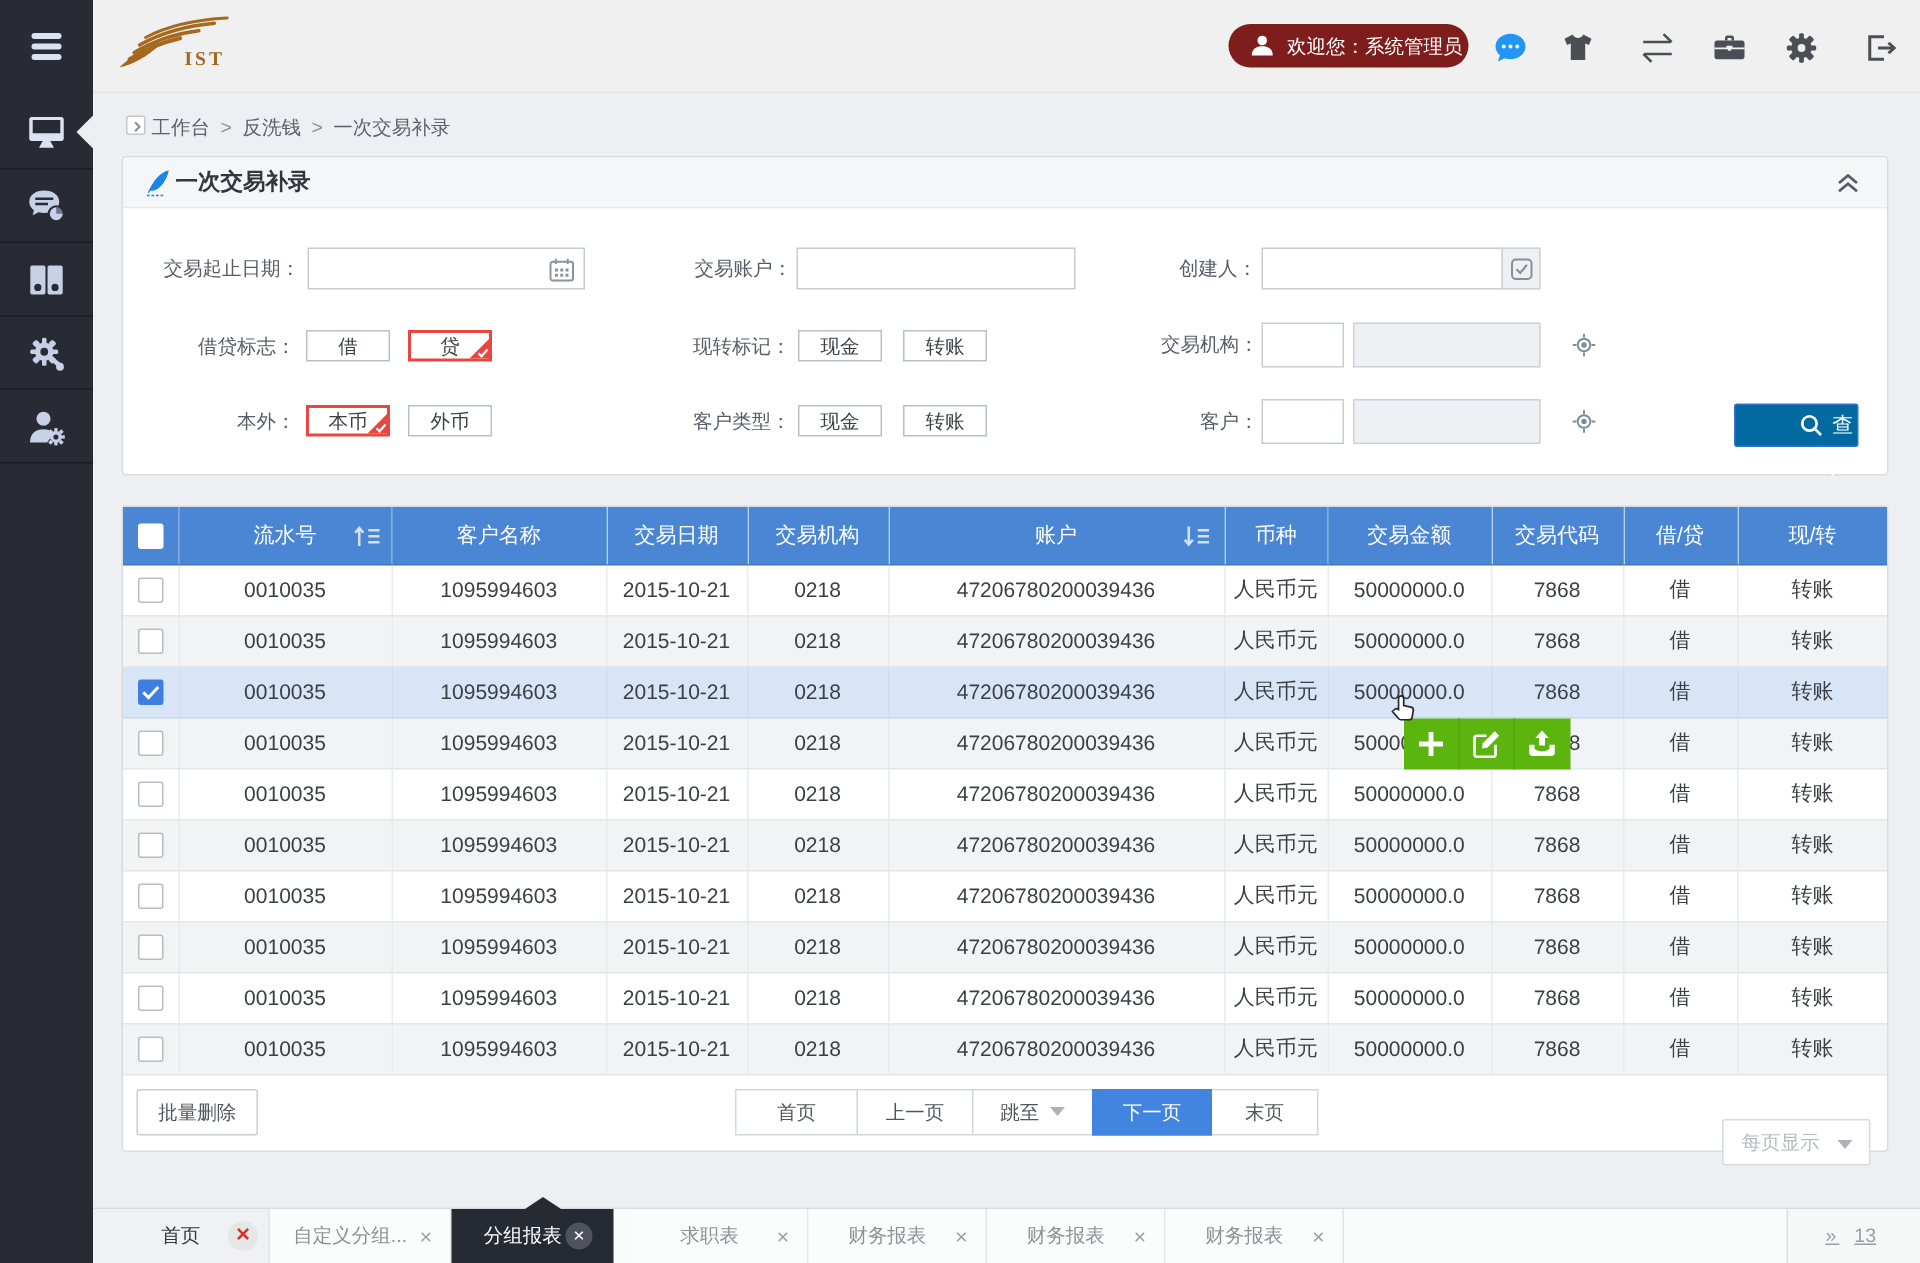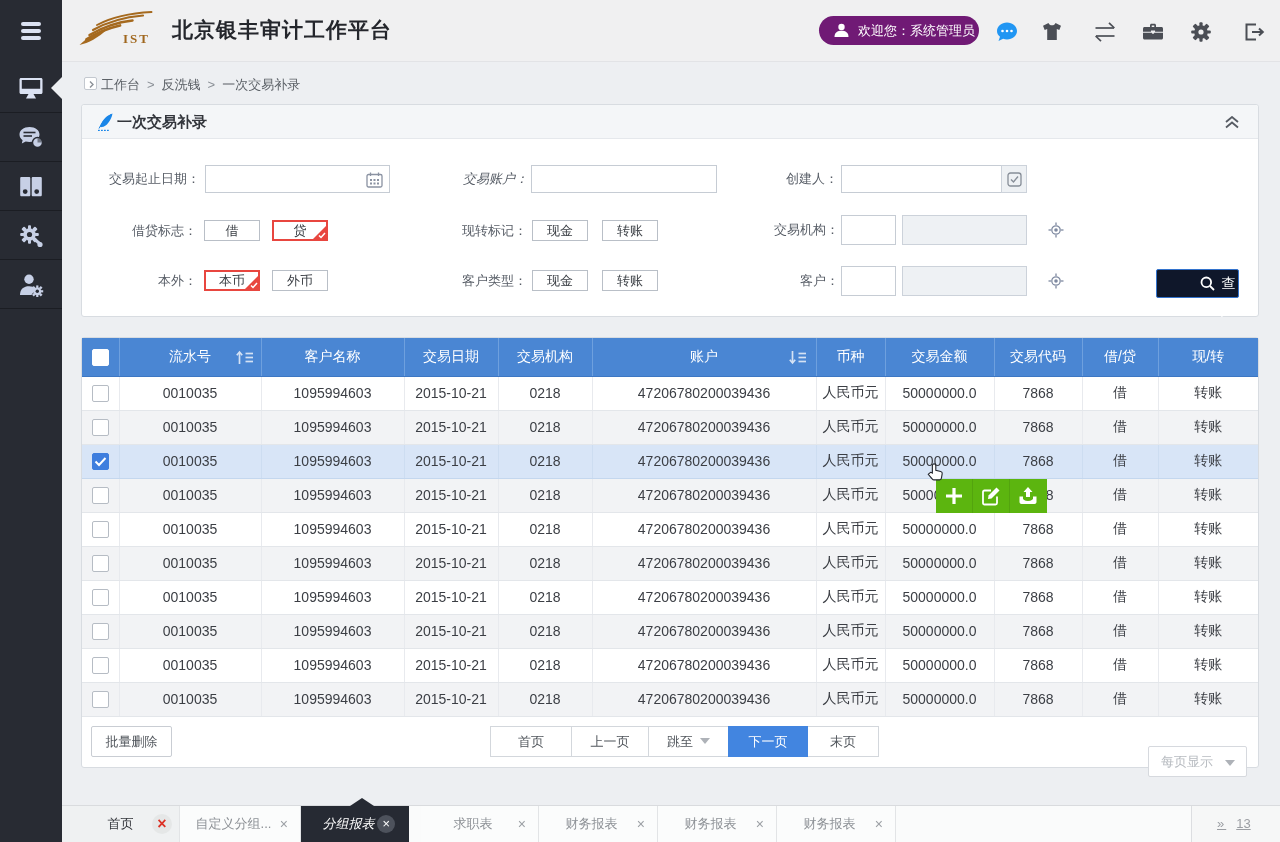--- a/index.html
+++ b/index.html
@@ -2,21 +2,21 @@
 <html><head>
 <meta charset="utf-8">
 <style>
 * { margin:0; padding:0; box-sizing:border-box; }
 html,body { width:1280px; height:842px; }
 body { position:relative; overflow:hidden; background:#edeff2; font-family:"Liberation Sans",sans-serif; }
 
 #topbar { position:absolute; left:62px; top:0; width:1218px; height:62px; background:#f0f0f1; border-bottom:1px solid #e2e3e6; }
 #logo { position:absolute; left:17px; top:10px; }
 #apptitle { position:absolute; left:110px; top:0; line-height:60px; font-size:21px; font-weight:bold; color:#24262c; letter-spacing:1px; }
-#pill { position:absolute; left:757px; top:16px; width:160px; height:29px; background:#701a75; border-radius:15px; color:#fff; font-size:13px; line-height:29px;text-align:center; }
+#pill { position:absolute; left:757px; top:16px; width:160px; height:29px; background:#7f1d1d; border-radius:15px; color:#fff; font-size:13px; line-height:29px;text-align:center; }
 #pill svg { position:absolute; left:14px; top:6px; }
 #pill span { position:absolute; left:39px; }
 .tico { position:absolute; top:20px; width:24px; height:24px; }
 
 #sidebar { position:absolute; left:0; top:0; width:62px; height:842px; background:#282b33; }
 #burger { position:absolute; left:0; top:0; width:62px; height:62px; }
 #burger i { position:absolute; left:21px; width:20px; height:4px; border-radius:2px; background:#dbe2f3; }
 .sitem { position:absolute; left:0; width:62px; height:48px; }
 .sitem svg { position:absolute; left:19px; top:13px; }
 .ssep { position:absolute; left:0; width:62px; height:1px; background:#1b1d23; }
@@ -33,21 +33,21 @@
 #p1head svg.quill { position:absolute; left:16px; top:8px; }
 #p1head svg.coll { position:absolute; right:19px; top:11px; }
 
 .flabel { position:absolute; font-size:13px; color:#575d66; text-align:right; }
 .finput { position:absolute; background:#fff; border:1px solid #c6ccd4; }
 .fdis { background:#eef1f4; border:1px solid #ccd2da; }
 .fbtn { position:absolute; width:56px; height:21px; background:#fff; border:1px solid #b9bfc7; font-size:13px; color:#3c4046; text-align:center; line-height:19px; }
 .fbtn.sel { border:2px solid #e8463f; line-height:17px; }
 .fbtn.sel .corner { position:absolute; right:0; bottom:0; width:0; height:0; border-left:13px solid transparent; border-bottom:13px solid #e8463f; }
 .fbtn.sel .chk2 { position:absolute; right:0px; bottom:0px; }
-#qbtn { position:absolute; left:1074px; top:164px; width:83px; height:29px; background:#0f172a; border:1px solid #3373cd; border-radius:2px; color:#fff; font-size:14px; text-align:center; line-height:27px;padding-left:40px; }
+#qbtn { position:absolute; left:1074px; top:164px; width:83px; height:29px; background:#0369a1; border:1px solid #3373cd; border-radius:2px; color:#fff; font-size:14px; text-align:center; line-height:27px;padding-left:40px; }
 #qbtn svg { vertical-align:-3px; margin-right:7px; }
 
 #panel2 { top:337px; height:431px; }
 table { border-collapse:collapse; table-layout:fixed; width:1176px; }
 th { background:#4a86d3; color:#fff; font-size:14px; font-weight:normal; height:38px; border-right:1px solid #6ea0de; border-bottom:1px solid #3d77c3; position:relative; }
 th:last-child { border-right:none; }
 td { height:34px; text-align:center; font-size:14px; color:#3b3e44; border-right:1px solid #e8eaee; border-bottom:1px solid #e3e6ea; background:#fff; }
 td:last-child { border-right:none; }
 tr.even td { background:#f2f3f5; }
 tr.sel td { background:#d8e5f7; border-right-color:#cdddf1; border-bottom-color:#c4d7ee; }
@@ -88,21 +88,20 @@
   <svg id="logo" width="78" height="40" viewBox="0 0 78 40">
     <g fill="none" stroke="#a5691e" stroke-linecap="round">
       <path d="M18 15 C34 6.5, 53 3, 72.5 2" stroke-width="1.9"></path>
       <path d="M14 20 C30 11, 47 7, 64 5.5" stroke-width="2.2"></path>
       <path d="M10.5 25 C25 16.5, 40 12, 53.5 10.5" stroke-width="2.5"></path>
       <path d="M7.5 29.5 C18 22.5, 30 18, 41 15.5" stroke-width="2.8"></path>
     </g>
     <path d="M0.5 35 C7.5 28, 17 22.5, 28 19.5 C19 28, 9.5 33, 0.5 35 Z" fill="#a5691e"></path>
     <text x="44" y="33" font-family="Liberation Serif,serif" font-size="13" font-weight="bold" fill="#a0671e" letter-spacing="2">IST</text>
   </svg>
-  <div id="apptitle">北京银丰审计工作平台</div>
   <div id="pill">
     <svg width="17" height="17" viewBox="0 0 17 17" fill="#fff">
         <circle cx="8.5" cy="5" r="3.2"></circle>
         <path d="M1.5 15 C1.5 10.5 4.5 8.8 8.5 8.8 C12.5 8.8 15.5 10.5 15.5 15 Z"></path>
       </svg>
     <span>欢迎您：系统管理员</span>
   </div>
   <svg class="tico" style="left:933px" width="24" height="24" viewBox="0 0 24 24">
       <path fill="#2196f3" d="M12 2.5 C17.5 2.5 22 6.3 22 11 C22 15.7 17.5 19.5 12 19.5 C10.6 19.5 9.3 19.3 8.1 18.8 L3.5 21 L5 16.8 C3.1 15.3 2 13.3 2 11 C2 6.3 6.5 2.5 12 2.5 Z"></path>
       <g fill="#fff">
@@ -268,21 +267,21 @@
         <g fill="#8a92a2">
           <rect x="4" y="7" width="2" height="2"></rect>
           <rect x="7.5" y="7" width="2" height="2"></rect>
           <rect x="11" y="7" width="2" height="2"></rect>
           <rect x="4" y="10.5" width="2" height="2"></rect>
           <rect x="7.5" y="10.5" width="2" height="2"></rect>
           <rect x="11" y="10.5" width="2" height="2"></rect>
         </g>
       </svg>
   </div>
-  <div class="flabel" style="left:366px; top:60px; width:80px; line-height:28px;font-style:italic;">交易账户：</div>
+  <div class="flabel" style="left:366px; top:60px; width:80px; line-height:28px;">交易账户：</div>
   <div class="finput" style="left:449px; top:60px; width:186px; height:28px;"></div>
   <div class="flabel" style="left:686px; top:60px; width:70px; line-height:28px;">创建人：</div>
   <div class="finput" style="left:759px; top:60px; width:161px; height:28px;"></div>
   <div class="finput fdis" style="left:919px; top:60px; width:26px; height:28px;">
     <svg style="position:absolute; left:5px; top:6px;" width="15" height="15" viewBox="0 0 15 15">
         <rect x="1" y="1" width="13" height="13" rx="2.5" stroke="#878e98" stroke-width="1.3" fill="none"></rect>
         <path d="M4 7.5 L6.5 10 L11 4.5" stroke="#878e98" stroke-width="1.4" fill="none"></path>
       </svg>
   </div>
 
@@ -547,20 +546,20 @@
   <div class="pg" style="width:81px">跳至&nbsp;&nbsp;<span class="caret"></span></div>
   <div class="pg act" style="width:80px">下一页</div>
   <div class="pg" style="width:72px">末页</div>
 </div>
 <div id="ppsel">每页显示<span class="caret" style="position:absolute; right:11px; top:13px;"></span></div>
 </div>
 
 <div id="tabbar">
   <div class="tab home" style="left:0; width:118px;">首页<span class="x">×</span></div>
   <div class="tab" style="left:118px; width:121px;">自定义分组...<span class="x">×</span></div>
-  <div class="tab act" style="left:239px; width:108px;font-style:italic;">分组报表<span class="x">×</span></div>
+  <div class="tab act" style="left:239px; width:108px;">分组报表<span class="x">×</span></div>
   <div class="tab" style="left:359px; width:118px;">求职表<span class="x">×</span></div>
   <div class="tab" style="left:477px; width:119px;">财务报表<span class="x">×</span></div>
   <div class="tab" style="left:596px; width:119px;">财务报表<span class="x">×</span></div>
   <div class="tab" style="left:715px; width:119px;">财务报表<span class="x">×</span></div>
   <div id="tabtri"></div>
   <div id="tabright"><span style="padding-left:25px; letter-spacing:2px;">»</span><span style="padding-left:10px;">13</span></div>
 </div>
 
 </body></html>

